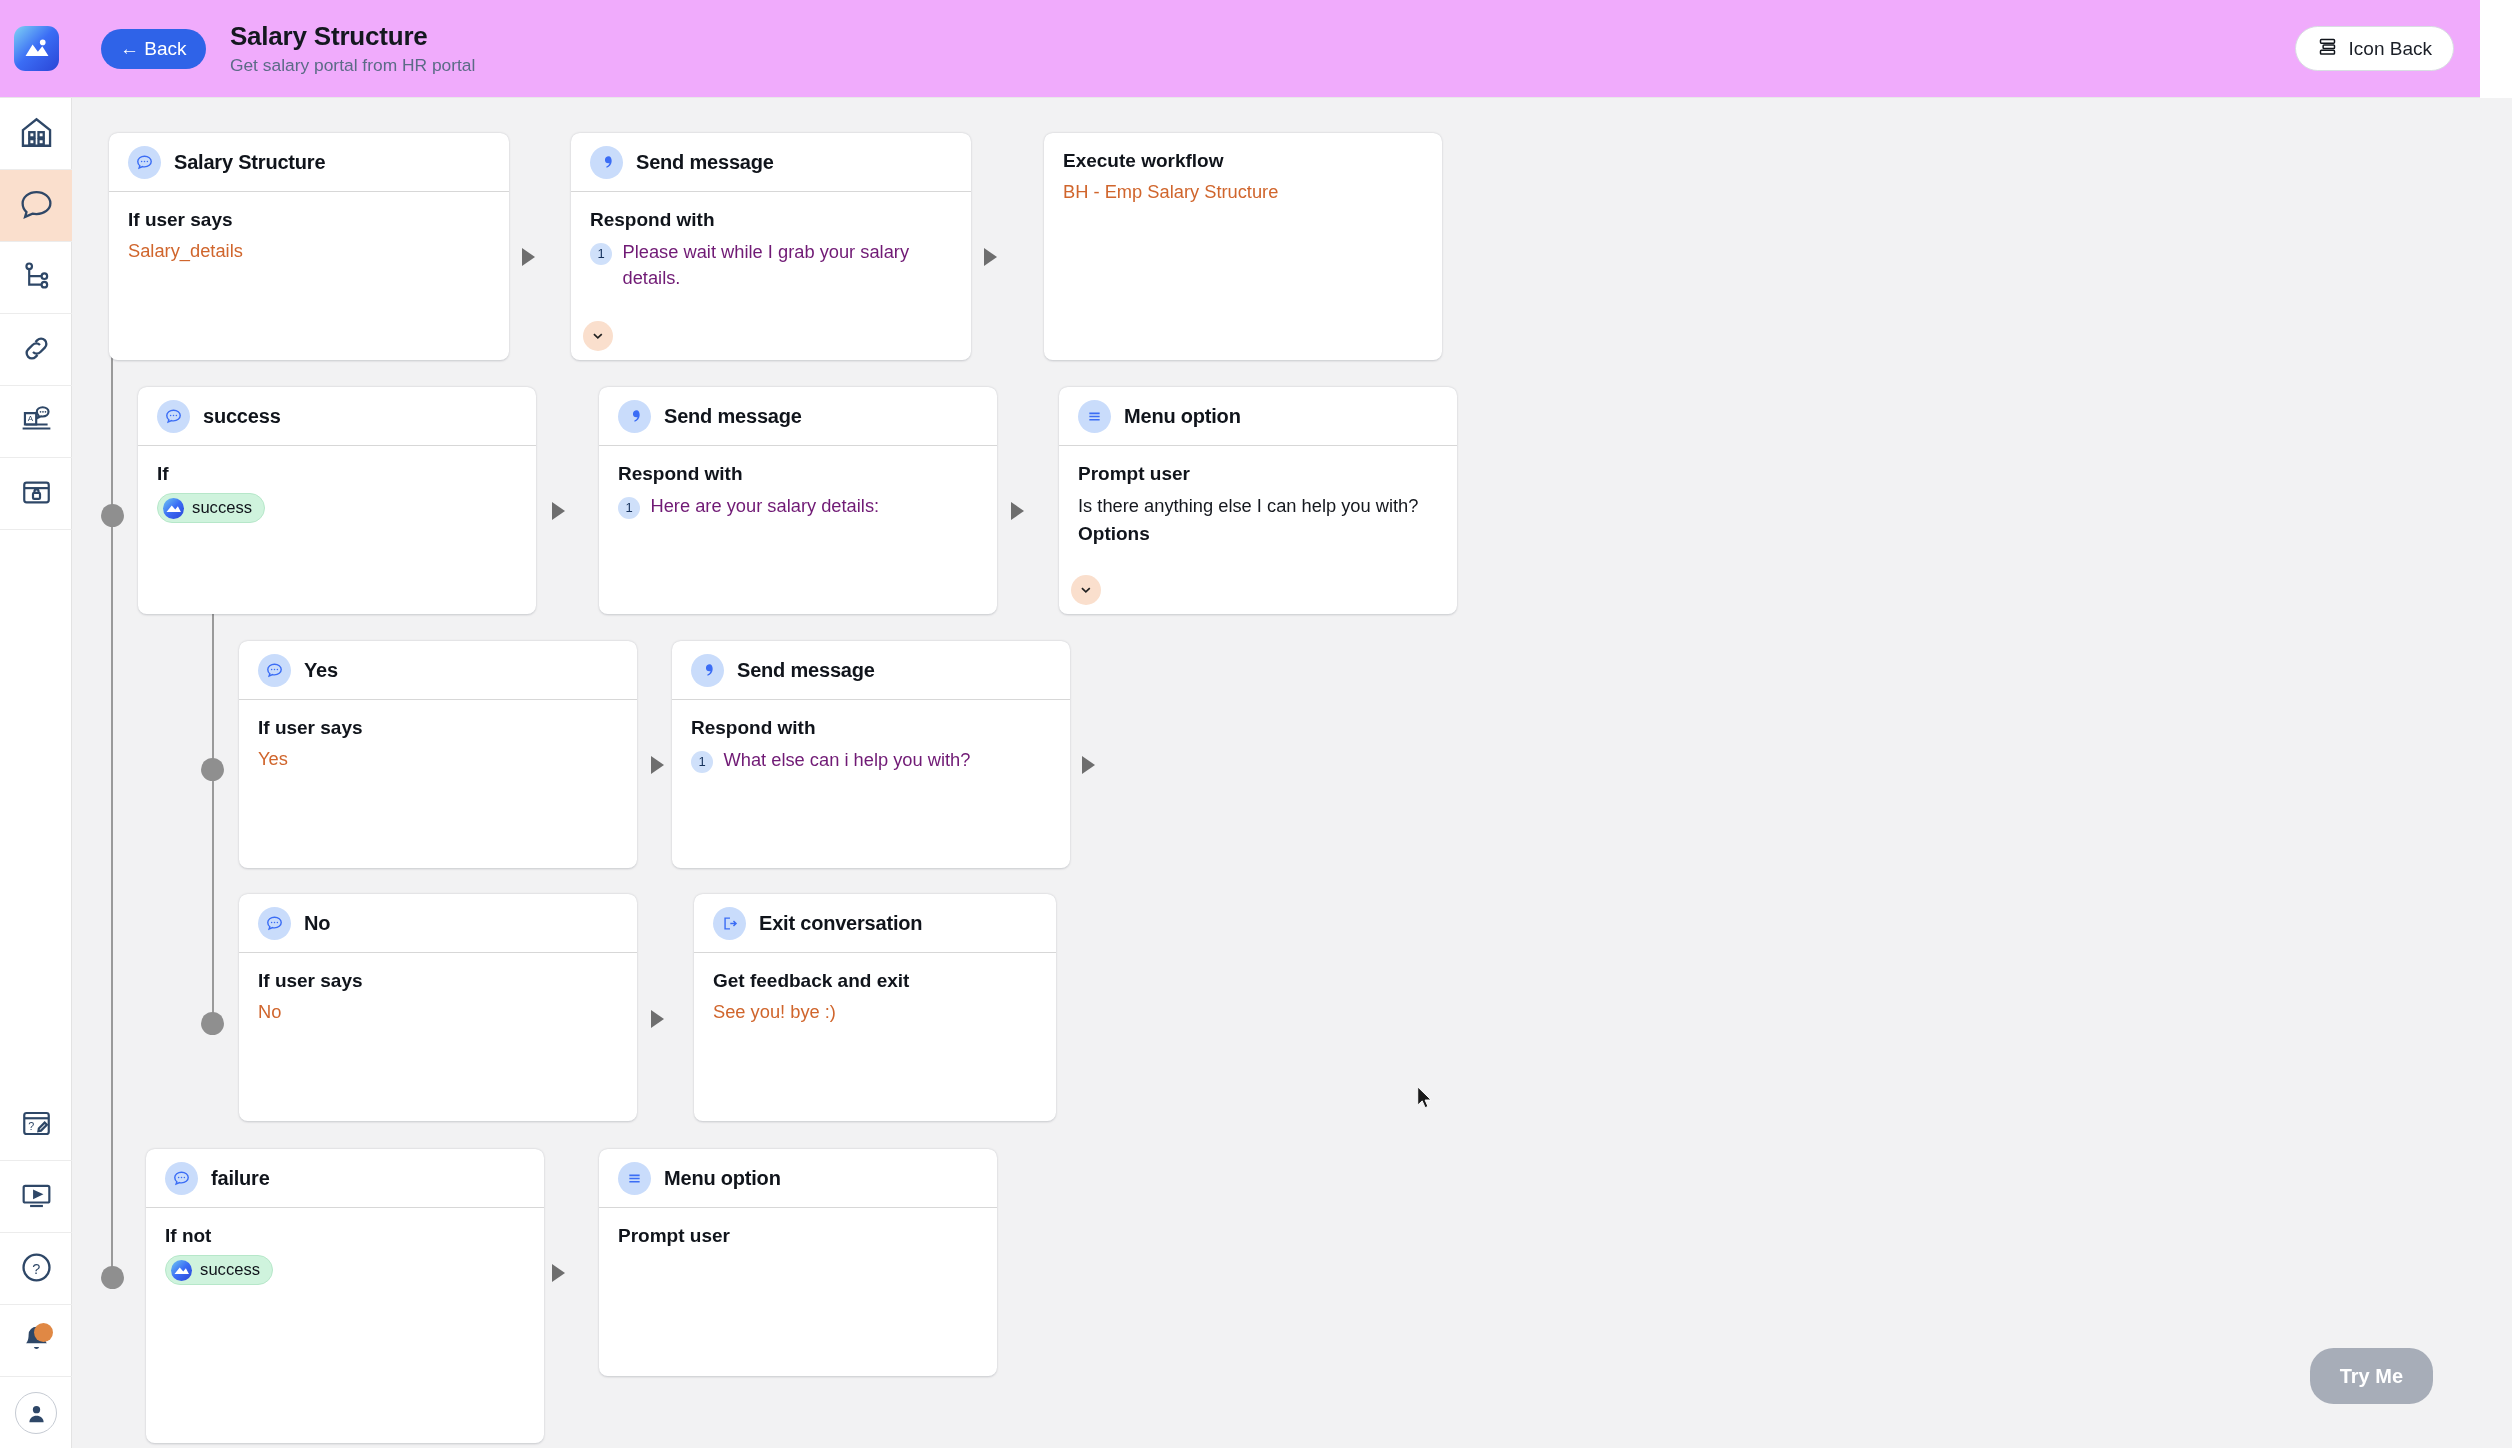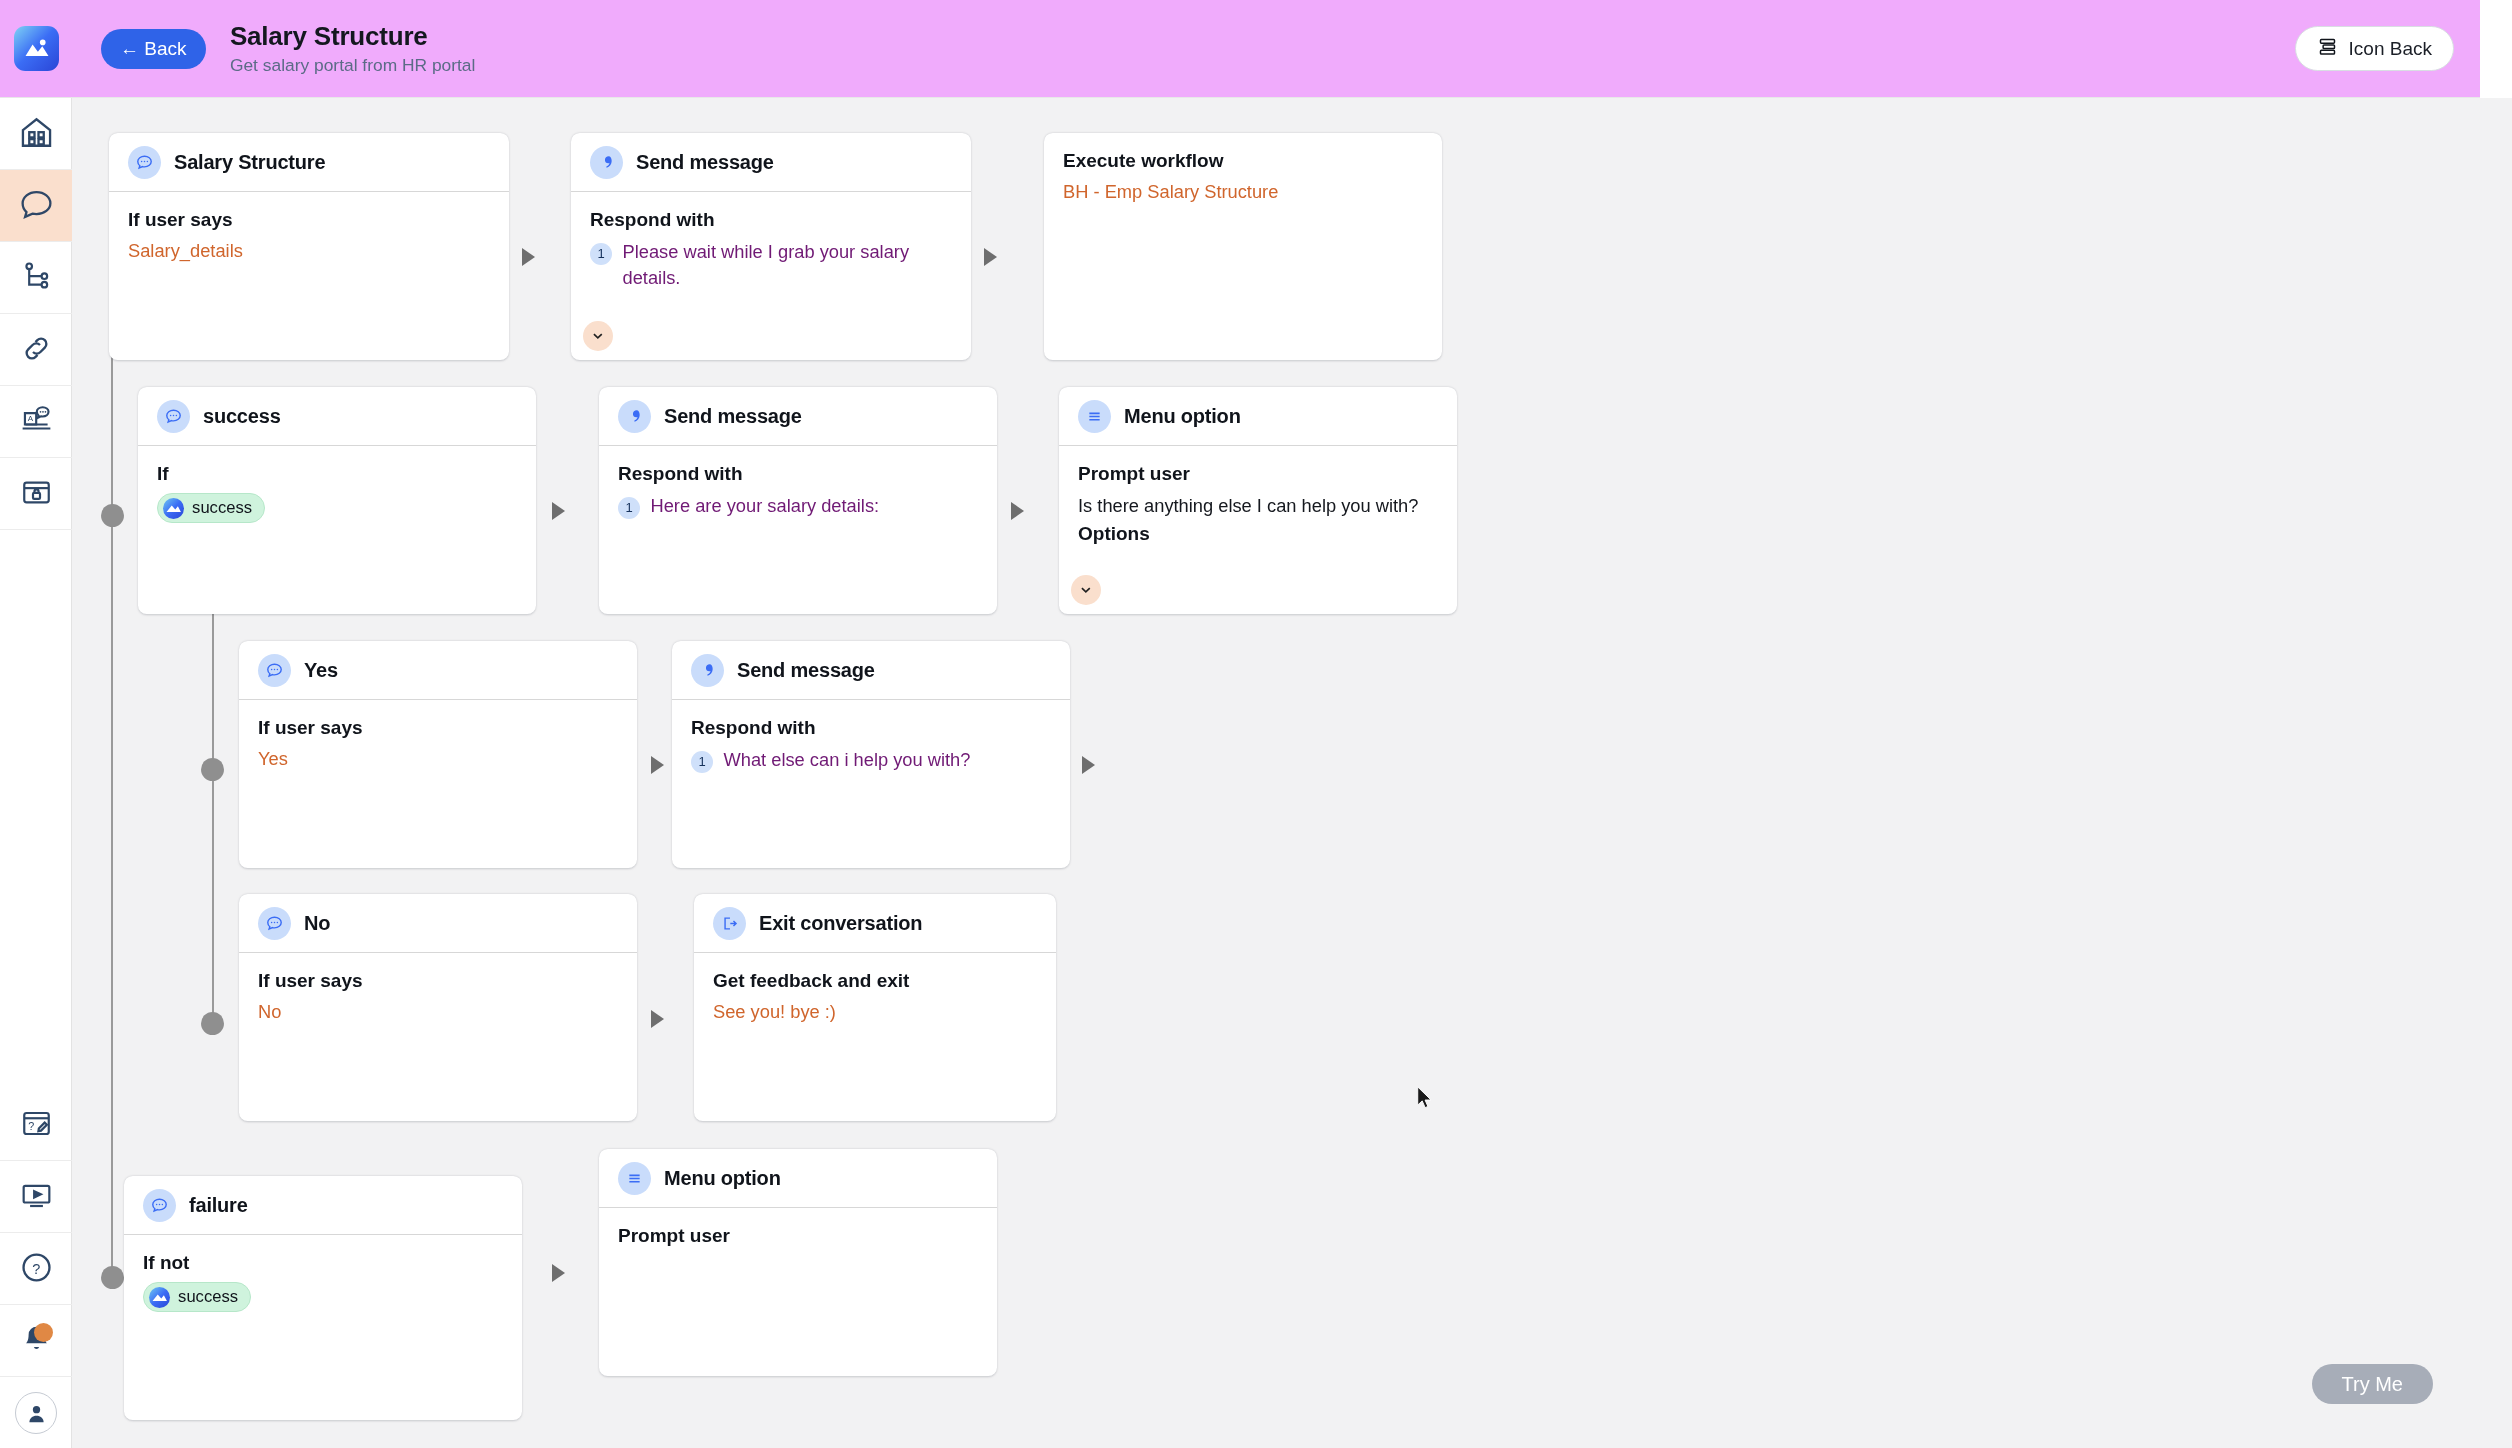--- a/index.html
+++ b/index.html
@@ -116,23 +116,23 @@
     border-radius: 50%; background: #fadfcd; display: flex;
     align-items: center; justify-content: center; cursor: pointer;
   }
   .arrow-tri {
     position: absolute; width: 0; height: 0;
     border-top: 9.6px solid transparent; border-bottom: 9.6px solid transparent;
     border-left: 13px solid #6e6e6e;
   }
 
   .try-me {
-    position: absolute; right: 80px; bottom: 45px; height: 40px; padding: 0 30px;
+    position: absolute; right: 80px; bottom: 45px; height: 56px; padding: 0 30px;
     border-radius: 23.6px; background: #a7adb8; color: #ffffff;
-    font-size: 20px; font-weight: 400; display: flex; align-items: center;
+    font-size: 20px; font-weight: 700; display: flex; align-items: center;
     justify-content: center; border: none; cursor: pointer;
   }
   .cursor { position: absolute; left: 1416px; top: 1086px; z-index: 40; }
 </style>
 </head>
 <body>
 
 <div class="topbar">
   <div class="app-logo">
     <svg class="mark" viewBox="0 0 34 34">
@@ -473,21 +473,21 @@
         </svg>
       </span>
       <span class="node-title">Exit conversation</span>
     </div>
     <div class="node-body">
       <div class="sec-label">Get feedback and exit</div>
       <div class="val-orange">See you! bye :)</div>
     </div>
   </div>
 
-  <div class="node" style="left:52px; top:1051px; width:398px; height:244px;margin-top:27px;">
+  <div class="node" style="left:74px; top:1051px; width:398px; height:294px;">
     <div class="node-head">
       <span class="node-ic">
         <svg width="19" height="19" viewBox="0 0 24 24" fill="none" stroke="#3b6df5" stroke-width="1.8">
           <path d="M20.5 10.8c0 3.7-3.8 6.7-8.5 6.7-.9 0-1.7-.1-2.5-.3L5.2 19l.9-2.9C4.4 14.8 3.5 13 3.5 10.8 3.5 7.1 7.3 4.1 12 4.1s8.5 3 8.5 6.7z"></path>
           <circle cx="8.4" cy="10.6" r=".95" fill="#3b6df5" stroke="none"></circle>
           <circle cx="12" cy="10.6" r=".95" fill="#3b6df5" stroke="none"></circle>
           <circle cx="15.6" cy="10.6" r=".95" fill="#3b6df5" stroke="none"></circle>
         </svg>
       </span>
       <span class="node-title">failure</span>

